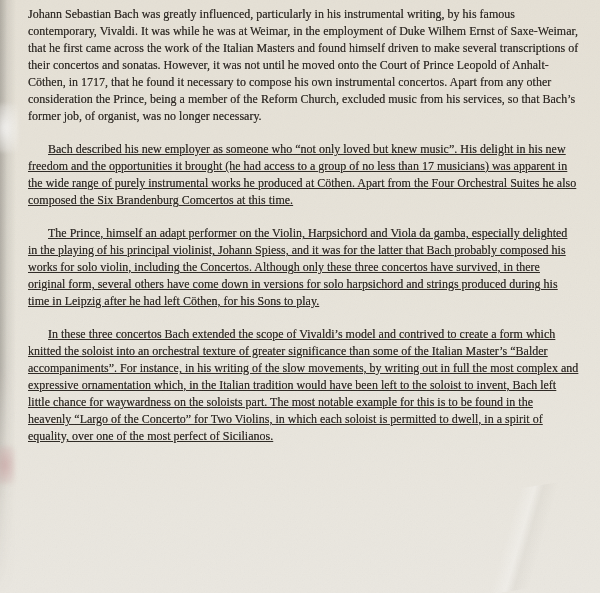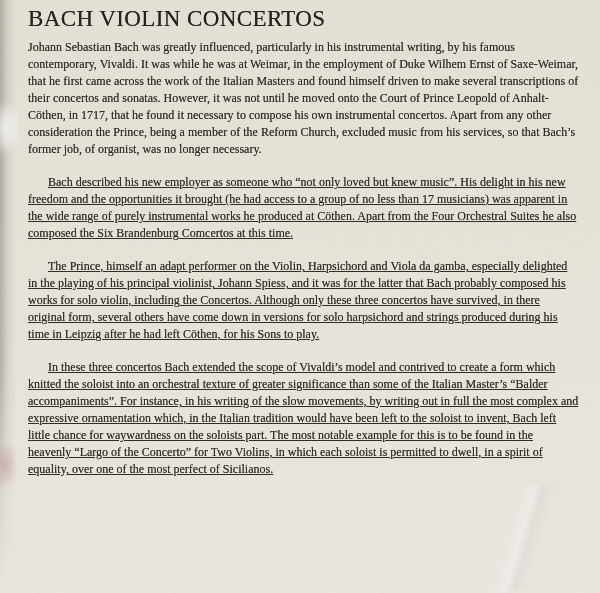--- a/index.html
+++ b/index.html
@@ -90,21 +90,20 @@
 <body>
 
 <div class="page">
 
   <div class="edge-shadow"></div>
   <div class="smudge-light"></div>
   <div class="smudge-pink"></div>
   <div class="crease"></div>
 
   <article class="content">
-    <h1 class="title">BACH VIOLIN CONCERTOS</h1>
 
     <p class="para">Johann Sebastian Bach was greatly influenced, particularly in his instrumental writing, by his famous contemporary, Vivaldi. It was while he was at Weimar, in the employment of Duke Wilhem Ernst of Saxe-Weimar, that he first came across the work of the Italian Masters and found himself driven to make several transcriptions of their concertos and sonatas. However, it was not until he moved onto the Court of Prince Leopold of Anhalt-Cöthen, in 1717, that he found it necessary to compose his own instrumental concertos. Apart from any other consideration the Prince, being a member of the Reform Church, excluded music from his services, so that Bach’s former job, of organist, was no longer necessary.</p>
 
     <p class="para indent">Bach described his new employer as someone who “not only loved but knew music”. His delight in his new freedom and the opportunities it brought (he had access to a group of no less than 17 musicians) was apparent in the wide range of purely instrumental works he produced at Cöthen. Apart from the Four Orchestral Suites he also composed the Six Brandenburg Comcertos at this time.</p>
 
     <p class="para indent">The Prince, himself an adapt performer on the Violin, Harpsichord and Viola da gamba, especially delighted in the playing of his principal violinist, Johann Spiess, and it was for the latter that Bach probably composed his works for solo violin, including the Concertos. Although only these three concertos have survived, in there original form, several others have come down in versions for solo harpsichord and strings produced during his time in Leipzig after he had left Cöthen, for his Sons to play.</p>
 
     <p class="para indent">In these three concertos Bach extended the scope of Vivaldi’s model and contrived to create a form which knitted the soloist into an orchestral texture of greater significance than some of the Italian Master’s “Balder accompaniments”. For instance, in his writing of the slow movements, by writing out in full the most complex and expressive ornamentation which, in the Italian tradition would have been left to the soloist to invent, Bach left little chance for waywardness on the soloists part. The most notable example for this is to be found in the heavenly “Largo of the Concerto” for Two Violins, in which each soloist is permitted to dwell, in a spirit of equality, over one of the most perfect of Sicilianos.</p>
   </article>
 

